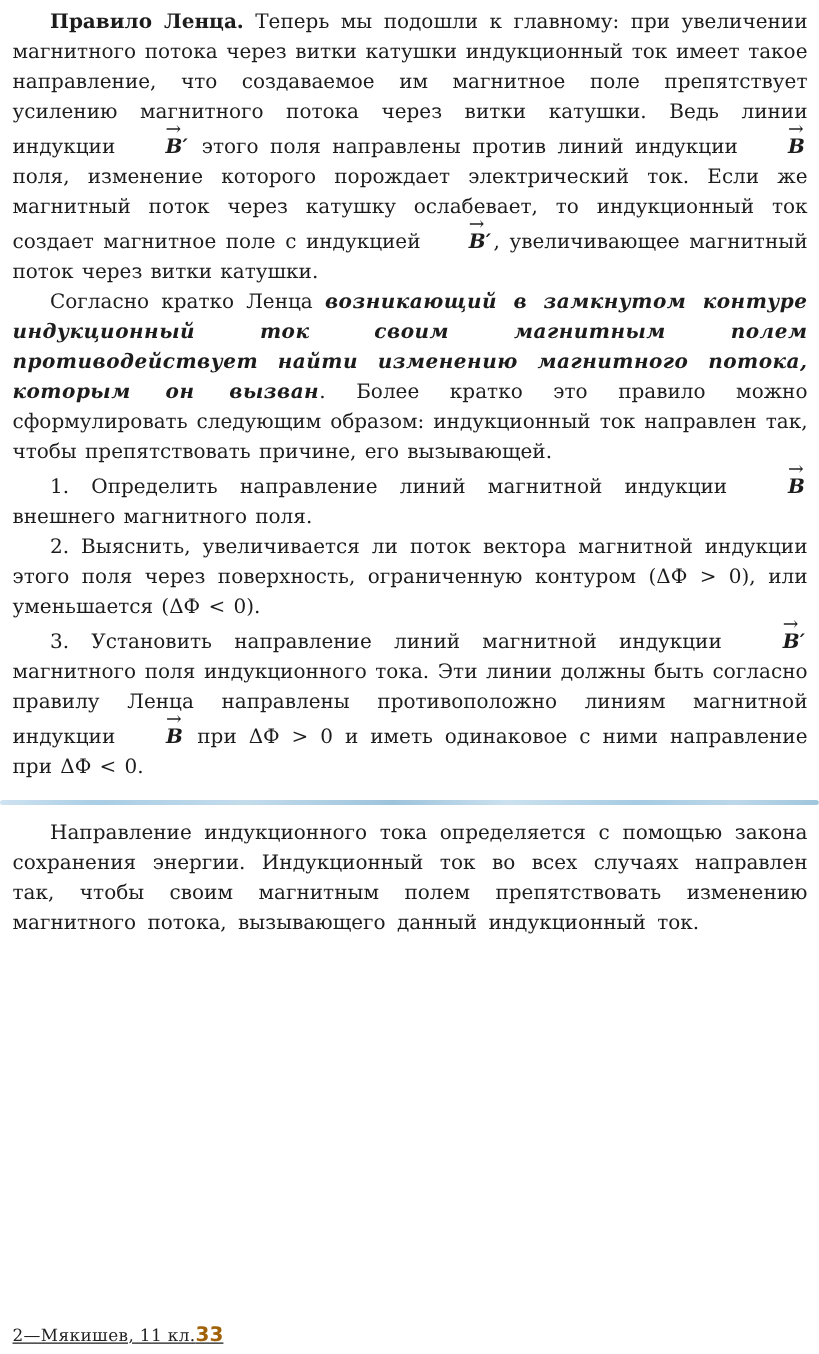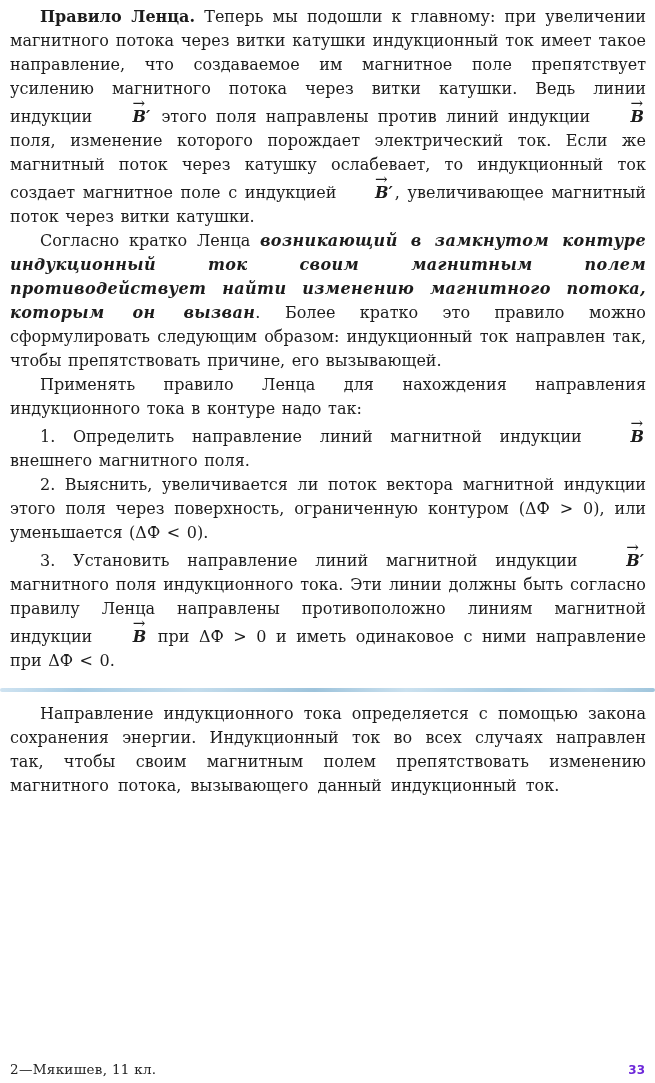--- a/index.html
+++ b/index.html
@@ -43,35 +43,34 @@
     height:4px; border-radius:2px;
     margin:15px -9px 10px -10px;
     background:linear-gradient(90deg,
       #cfe3f1 0%, var(--divider-blue,#a9cde4) 12%, #c3dcec 30%,
       #9dc3db 48%, #cbe1ef 62%, #a6cbe2 78%, #bcd7e9 90%, #9fc5dc 100%);
   }
 
   
   .footer {
     position:absolute; left:10px; right:10px; bottom:6px;
-    display:flex; justify-content:space-between; align-items:baseline;
+    display:flex; justify-content:flex-start; align-items:baseline;text-decoration:underline;
   }
   .sig  { font-size:13.5px; letter-spacing:0.3px; color:#222; }
   .pnum { font-family:"DejaVu Sans","Liberation Sans",sans-serif;
-          font-size:12px; font-weight:700; color:#6d28d9; }
+          font-size:16px; font-weight:700; color:#a16207; }
 </style>
 </head>
 <body>
 
 <div class="page">
 
   <div class="bodytext">
       <p class="para"><span class="rb">Правило Ленца.</span><span> Теперь мы подошли к главному: при увеличении магнитного потока через витки катушки индукционный ток имеет такое направление, что создаваемое им магнитное поле препятствует усилению магнитного потока через витки катушки. Ведь линии индукции </span><span class="vec">B′</span><span> этого поля направлены против линий индукции </span><span class="vec">B</span><span> поля, изменение которого порождает электрический ток. Если же магнитный поток через катушку ослабевает, то индукционный ток создает магнитное поле с индукцией </span><span class="vec">B′</span><span>, увеличивающее магнитный поток через витки катушки.</span></p>
       <p class="para"><span>Согласно кратко Ленца </span><span class="rbi">возникающий в замкнутом контуре индукционный ток своим магнитным полем противодействует найти изменению магнитного потока, которым он вызван</span><span>. Более кратко это правило можно сформулировать следующим образом: индукционный ток направлен так, чтобы препятствовать причине, его вызывающей.</span></p>
-      <p class="para"><span>Применять правило Ленца для нахождения направления индукционного тока в контуре надо так:</span></p>
       <p class="para"><span>1. Определить направление линий магнитной индукции </span><span class="vec">B</span><span> внешнего магнитного поля.</span></p>
       <p class="para"><span>2. Выяснить, увеличивается ли поток вектора магнитной индукции этого поля через поверхность, ограниченную контуром (ΔФ &gt; 0), или уменьшается (ΔФ &lt; 0).</span></p>
       <p class="para"><span>3. Установить направление линий магнитной индукции </span><span class="vec">B′</span><span> магнитного поля индукционного тока. Эти линии должны быть согласно правилу Ленца направлены противоположно линиям магнитной индукции </span><span class="vec">B</span><span> при ΔФ &gt; 0 и иметь одинаковое с ними направление при ΔФ &lt; 0.</span></p>
     </div>
 
   <div class="rule r1"></div>
 
   <div class="bodytext">
       <p class="para loose"><span>Направление индукционного тока определяется с помощью закона сохранения энергии. Индукционный ток во всех случаях направлен так, чтобы своим магнитным полем препятствовать изменению магнитного потока, вызывающего данный индукционный ток.</span></p>
     </div>

